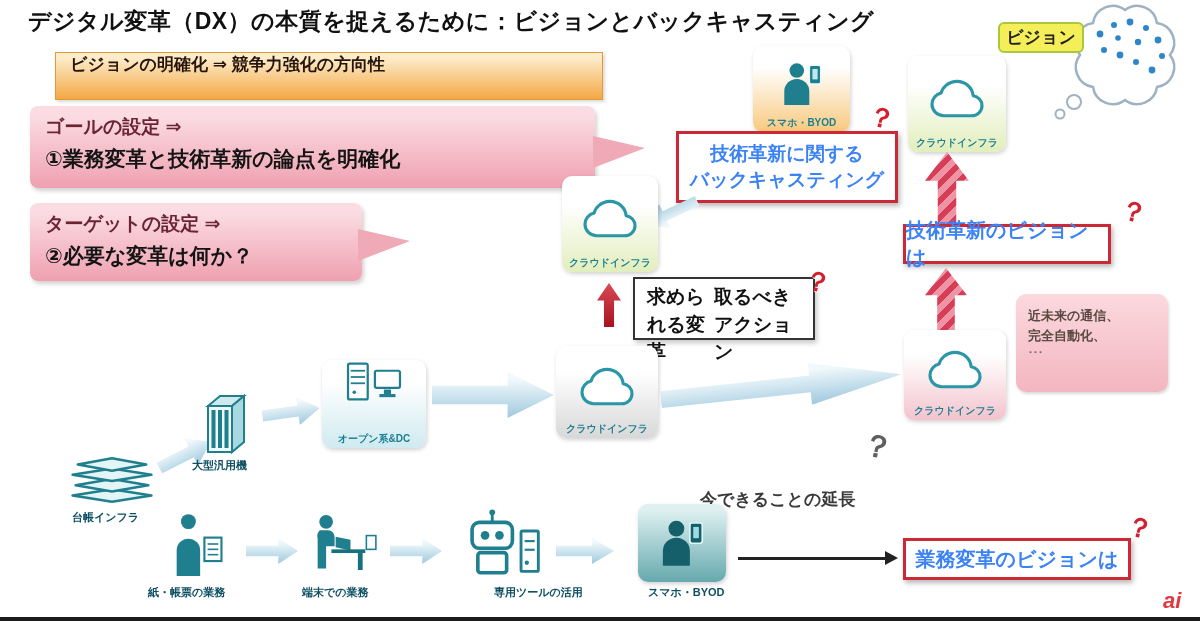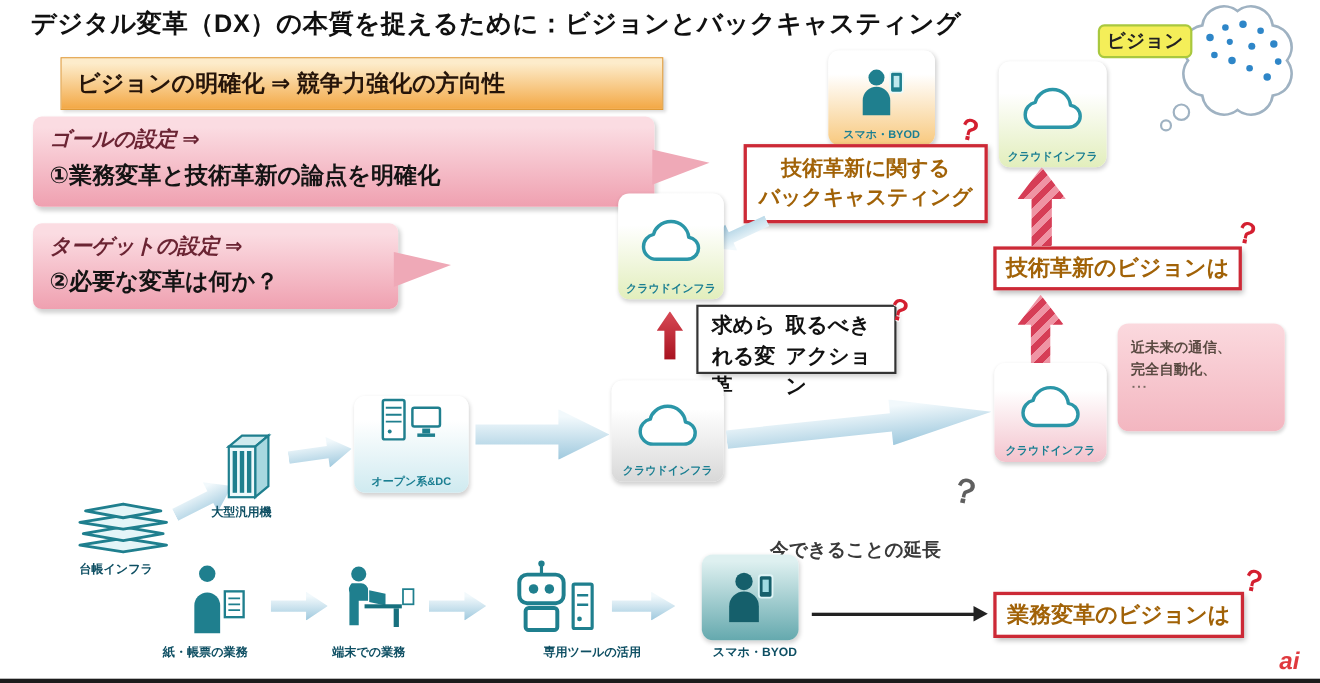--- a/index.html
+++ b/index.html
@@ -7,55 +7,55 @@
   body { font-family:"Liberation Sans","DejaVu Sans",sans-serif; }
   #stage { position:relative; width:1200px; height:621px; background:#fff; overflow:hidden; }
 
   .abs { position:absolute; }
 
   .title { left:28px; top:6px; font-size:23px; font-weight:bold; color:#111; letter-spacing:.5px; }
 
   .banner {
     left:55px; top:52px; width:548px; height:48px;
     background:linear-gradient(180deg,#fdeccb 10%,#f3a845);
-    border:1px solid #e09a36; display:flex; align-items:center;
-    padding:0 14px; font-size:21px; font-weight:bold; color:#26150a;
+    border:1px solid #e09a36; display:flex; align-items:flex-start;
+    padding:0 14px; font-size:17px; font-weight:bold; color:#26150a;
     box-shadow:2px 2px 3px rgba(0,0,0,.15);
   }
 
   .bubble {
     background:linear-gradient(180deg,#fbdce2 12%,#efa0b0);
     border-radius:8px; padding:8px 15px;
     box-shadow:2px 3px 4px rgba(0,0,0,.18);
   }
   .bubble .tail {
     position:absolute; width:0; height:0;
     border-top:12px solid transparent; border-bottom:20px solid transparent;
     border-left:52px solid #efa9b7;
   }
-  .bubble .l1 { font-size:19px; font-weight:bold; color:#6b2433;font-style:italic; }
+  .bubble .l1 { font-size:19px; font-weight:bold; color:#6b2433; }
   .bubble .l2 { font-size:21px; font-weight:bold; color:#141414; margin-top:5px; }
 
   .tile {
     position:absolute; border-radius:10px;
     display:flex; flex-direction:column; align-items:center; justify-content:flex-end;
     padding-bottom:4px; box-shadow:1px 2px 4px rgba(0,0,0,.18);
   }
   .tile svg { display:block; margin:auto; }
   .tile-label { font-size:10px; font-weight:bold; color:#1b7f92; white-space:nowrap; line-height:1.1; }
   .bg-peach { background:linear-gradient(180deg,#ffffff 25%,#f8c97e); }
   .bg-lime  { background:linear-gradient(180deg,#ffffff 30%,#e2eebc); }
   .bg-gray  { background:linear-gradient(180deg,#ffffff 28%,#d8d8d8); }
   .bg-pinkt { background:linear-gradient(180deg,#ffffff 28%,#f3c3cd); }
   .bg-teal  { background:linear-gradient(180deg,#def0f0 8%,#65a9ae); }
 
   .redbox {
     position:absolute; background:#fff; border:3px solid #cc2936;
     display:flex; flex-direction:column; align-items:center; justify-content:center;
-    font-weight:bold; color:#a16207; box-shadow:2px 3px 5px rgba(0,0,0,.28);
+    font-weight:bold; color:#3b82f6; box-shadow:2px 3px 5px rgba(0,0,0,.28);
     line-height:1.35; text-align:left;
   }
   .blackbox {
     position:absolute; background:#fff; border:2px solid #333;
     display:flex; align-items:flex-start; justify-content:center;
     font-weight:bold; color:#111; box-shadow:2px 3px 5px rgba(0,0,0,.22);
     line-height:1.45; padding:4px 12px;
   }
 
   .qmark {
@@ -178,21 +178,21 @@
 
   <div class="tile bg-lime" style="left:562px; top:176px; width:96px; height:96px;">
     <svg viewBox="-1 -1 18 16" width="62" height="50">
       <path d="M4.406 3.342A5.53 5.53 0 0 1 8 2c2.69 0 4.923 2 5.166 4.579C14.758 6.804 16 8.137 16 9.773 16 11.569 14.502 13 12.687 13H3.781C1.708 13 0 11.366 0 9.318c0-1.763 1.266-3.223 2.942-3.593.143-.863.698-1.723 1.464-2.383z" fill="#fff" stroke="#2b96a8" stroke-width="1" stroke-linejoin="round"></path>
     </svg>
     <div class="tile-label">クラウドインフラ</div>
   </div>
 
   <div class="arrow-u pink" style="left:925px; top:152px; width:44px; height:72px;"></div>
 
-  <div class="redbox" style="left:903px; top:224px; width:226px; height:40px; font-size:20px;">
+  <div class="redbox" style="left:903px; top:224px; width:208px; height:40px; font-size:20px;">
     <span>技術革新のビジョンは</span>
   </div>
 
   <div class="arrow-u pink" style="left:925px; top:268px; width:42px; height:68px;"></div>
 
   <div class="arrow-u red" style="left:597px; top:283px; width:24px; height:44px;"></div>
 
   <div class="blackbox" style="left:633px; top:277px; width:182px; height:63px; font-size:19px;">
     <span>求められる変革</span>
     <span>取るべきアクション</span>

